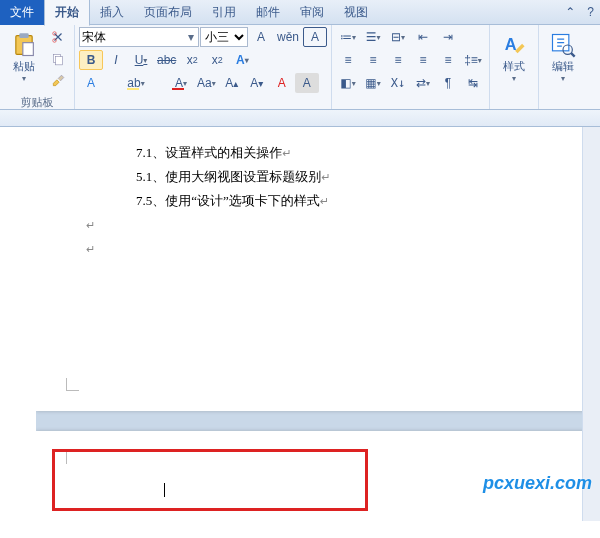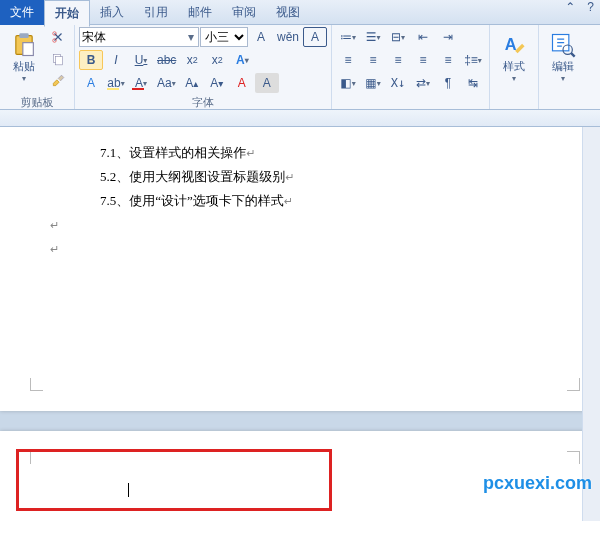--- a/index.html
+++ b/index.html
@@ -1,16 +1,16 @@
 <!DOCTYPE html>
 <html><head>
 <meta charset="utf-8">
 <style>
   body{margin:0;font-family:"Microsoft YaHei","SimSun",sans-serif;font-size:12px;background:#fff;}
-  .tabs{display:flex;align-items:flex-start;background:linear-gradient(#e8eff8,#d4e1f1);height:24px;border-bottom:1px solid #a7bdd8;}
+  .tabs{display:flex;align-items:center;background:linear-gradient(#e8eff8,#d4e1f1);height:24px;border-bottom:1px solid #a7bdd8;}
   .tab{padding:4px 10px;color:#3b5a8b;cursor:pointer;}
   .tab.file{background:#1e61c0;color:#fff;}
   .tab.active{background:#f3f6fb;border:1px solid #a7bdd8;border-bottom:1px solid #f3f6fb;margin-bottom:-1px;color:#3b5a8b;font-weight:bold;}
   .tabs .spacer{flex:1;}
   .help{color:#3b5a8b;padding:0 6px;}
   .ribbon{display:flex;height:84px;background:#f3f6fb;border-bottom:1px solid #a7bdd8;}
   .group{display:flex;flex-direction:column;border-right:1px solid #cfdcee;padding:2px 4px 0;}
   .group .body{flex:1;display:flex;gap:2px;}
   .group .label{text-align:center;color:#5a6d8a;font-size:11px;line-height:14px;}
   .col{display:flex;flex-direction:column;gap:2px;justify-content:flex-start;}
@@ -23,45 +23,46 @@
   .fontname input{border:0;width:100px;font-size:12px;padding:0 2px;}
   .fontname .dd{width:14px;text-align:center;color:#5a6d8a;}
   select.sz{border:1px solid #aab9cf;background:#fff;height:20px;font-size:12px;width:48px;}
   .row{display:flex;gap:1px;align-items:center;}
   .ic{display:inline-block;}
   .bold{font-weight:bold;}
   .ital{font-style:italic;}
   .ul{text-decoration:underline;}
   .strike{text-decoration:line-through;}
   .sup{font-size:9px;}
-  .colorbar{position:relative;}
+  .colorbar{position:relative;margin-left:20px;}
   .colorbar::after{content:"";position:absolute;left:2px;right:8px;bottom:2px;height:2px;background:var(--c);}
   .ruler{height:16px;background:linear-gradient(#eef4fb,#e1eaf6);border-bottom:1px solid #a7bdd8;}
-  .workspace{display:flex;height:394px;}
+  .workspace{display:flex;height:394px;margin-left:36px;}
   .docarea{flex:1;background:#c9d8e8;overflow:auto;position:relative;}
   .page{background:#fff;margin:0 auto 20px;width:480px;min-height:230px;box-shadow:0 0 4px rgba(0,0,0,.2);padding:14px 30px 40px 100px;position:relative;font-family:"SimSun";font-size:13px;line-height:24px;}
   .page2{min-height:120px;padding-top:40px;}
   .crop{position:absolute;width:12px;height:12px;border-color:#bbb;}
   .crop.bl{left:30px;bottom:20px;border-left:1px solid #bbb;border-bottom:1px solid #bbb;}
   .crop.br{right:30px;bottom:20px;border-right:1px solid #bbb;border-bottom:1px solid #bbb;}
   .crop.tl{left:30px;top:20px;border-left:1px solid #bbb;border-top:1px solid #bbb;}
   .crop.tr{right:30px;top:20px;border-right:1px solid #bbb;border-top:1px solid #bbb;}
   .redbox{position:absolute;border:3px solid #d22;left:16px;top:18px;width:310px;height:56px;}
   .cursor{display:inline-block;width:1px;height:14px;background:#000;position:absolute;left:128px;top:52px;}
-  .watermark{position:fixed;right:8px;bottom:44px;color:#1e8fe6;font-size:18px;font-weight:bold;text-shadow:0 0 2px #fff;}
+  .watermark{position:fixed;right:8px;bottom:44px;color:#1e8fe6;font-size:18px;font-weight:bold;font-style:italic;text-shadow:0 0 2px #fff;}
   .vscroll{width:17px;background:#e9eef6;border-left:1px solid #cfdcee;}
   .para-mark{color:#888;font-size:11px;}
 </style>
 </head>
 <body>
 
 <div class="tabs">
   <div class="tab file">文件</div>
   <div class="tab active">开始</div>
   <div class="tab">插入</div>
+  <div class="tab">页面布局</div>
   <div class="tab">引用</div>
   <div class="tab">邮件</div>
   <div class="tab">审阅</div>
   <div class="tab">视图</div>
   <div class="spacer"></div>
   <div class="help">⌃</div>
   <div class="help">?</div>
 </div>
 
 <div class="ribbon">
@@ -130,21 +131,20 @@
           <span class="btn colorbar" style="--c:#ffe77a">ab<span class="drop">▾</span></span>
           <span class="btn colorbar" style="--c:#d22">A<span class="drop">▾</span></span>
           <span class="btn">Aa<span class="drop">▾</span></span>
           <span class="btn">A<sup>▴</sup></span>
           <span class="btn">A<sub>▾</sub></span>
           <span class="btn" style="color:#d22;">A</span>
           <span class="btn" style="background:#ddd;">A</span>
         </div>
       </div>
     </div>
-    <div class="label">字体</div>
   </div>
 
   <div class="group">
     <div class="body">
       <div class="col" style="gap:3px;">
         <div class="row">
           <span class="btn">≔<span class="drop">▾</span></span>
           <span class="btn">☰<span class="drop">▾</span></span>
           <span class="btn">⊟<span class="drop">▾</span></span>
           <span class="btn">⇤</span>
@@ -200,21 +200,21 @@
     <div class="label">&nbsp;</div>
   </div>
 </div>
 
 <div class="ruler"></div>
 
 <div class="workspace">
   <div class="docarea">
     <div class="page">
       <div><span>7.1、设置样式的相关操作</span><span class="para-mark">↵</span></div>
-      <div><span>5.2、使用大纲视图设置标题级别</span><span class="para-mark">↵</span></div>
+      <div><span>5.1、使用大纲视图设置标题级别</span><span class="para-mark">↵</span></div>
       <div><span>7.5、使用“设计”选项卡下的样式</span><span class="para-mark">↵</span></div>
       <div style="margin-left:-50px;"><span class="para-mark">↵</span></div>
       <div style="margin-left:-50px;"><span class="para-mark">↵</span></div>
       <div class="crop bl"></div>
       <div class="crop br"></div>
     </div>
     <div class="page page2">
       <div class="crop tl"></div>
       <div class="crop tr"></div>
       <div class="redbox"></div>

